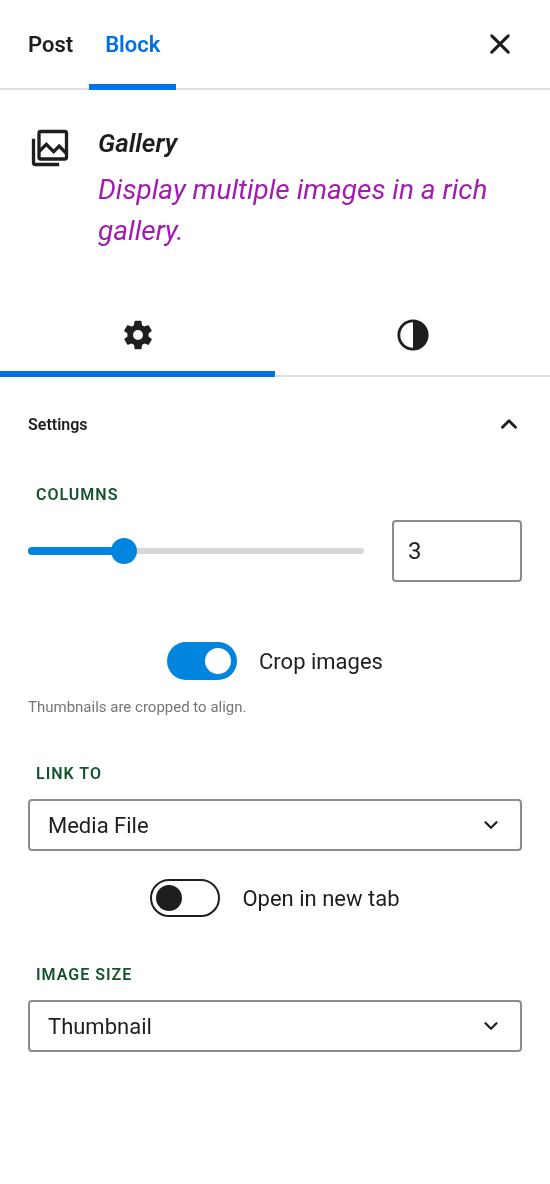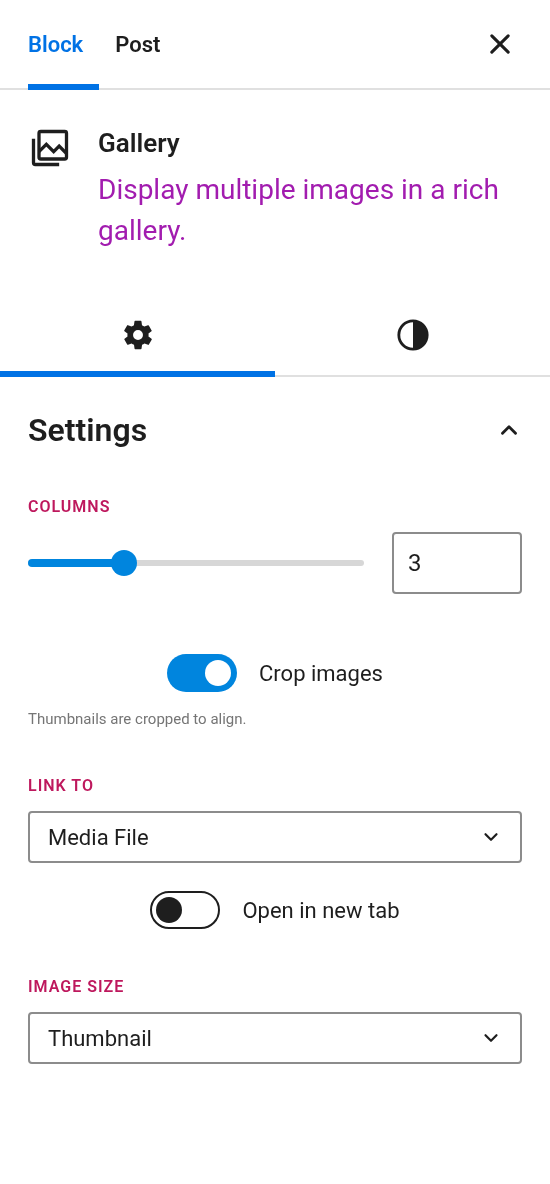--- a/index.html
+++ b/index.html
@@ -45,21 +45,21 @@
   .close-btn svg { display: block; }
 
   
   .block-header {
     display: flex;
     align-items: flex-start;
     padding: 36px 28px 24px 28px;
     gap: 26px;
   }
   .block-header .icon svg { display:block; }
-  .block-header .texts { flex: 1; }
+  .block-header .texts { flex: 1; font-style: italic; }
   .block-title {
     font-size: 26px;
     font-weight: 600;
     margin: 2px 0 12px 0;
   }
   .block-desc {
     font-size: 28px;
     line-height: 1.45;
     color: #a21caf;
   }
@@ -92,32 +92,32 @@
   .panel { padding: 0 28px; }
 
   .section-header {
     display: flex;
     align-items: center;
     justify-content: space-between;
     padding: 34px 0 28px 0;
     cursor: pointer;
   }
   .section-title {
-    font-size: 32px;
+    font-size: 16px;
     font-weight: 600;
   }
   .chevron svg { display:block; }
 
   .field-label {
     font-size: 16px;
     font-weight: 600;
     letter-spacing: 1px;
     text-transform: uppercase;
-    color: #be185d;
-    margin: 20px 0 16px 0;
+    color: #14532d;
+    margin: 20px 0 16px 8px;
   }
 
   
   .slider-row {
     display: flex;
     align-items: center;
     gap: 28px;
   }
   .slider {
     flex: 1;
@@ -207,25 +207,25 @@
     cursor: pointer;
   }
   .select .chev svg { display:block; }
 
   .mt-lg { margin-top: 48px; }
 </style>
 </head>
 <body>
 
 <div class="top-tabs">
+  <div class="top-tab">
+    <span>Post</span>
+  </div>
   <div class="top-tab active">
     <span>Block</span>
-  </div>
-  <div class="top-tab">
-    <span>Post</span>
   </div>
   <div class="spacer"></div>
   <div class="close-btn">
     <span>
       <svg width="28" height="28" viewBox="0 0 24 24" fill="none" stroke="#1e1e1e" stroke-width="2.6" stroke-linecap="round">
           <line x1="5" y1="5" x2="19" y2="19"></line>
           <line x1="19" y1="5" x2="5" y2="19"></line>
         </svg>
     </span>
   </div>

